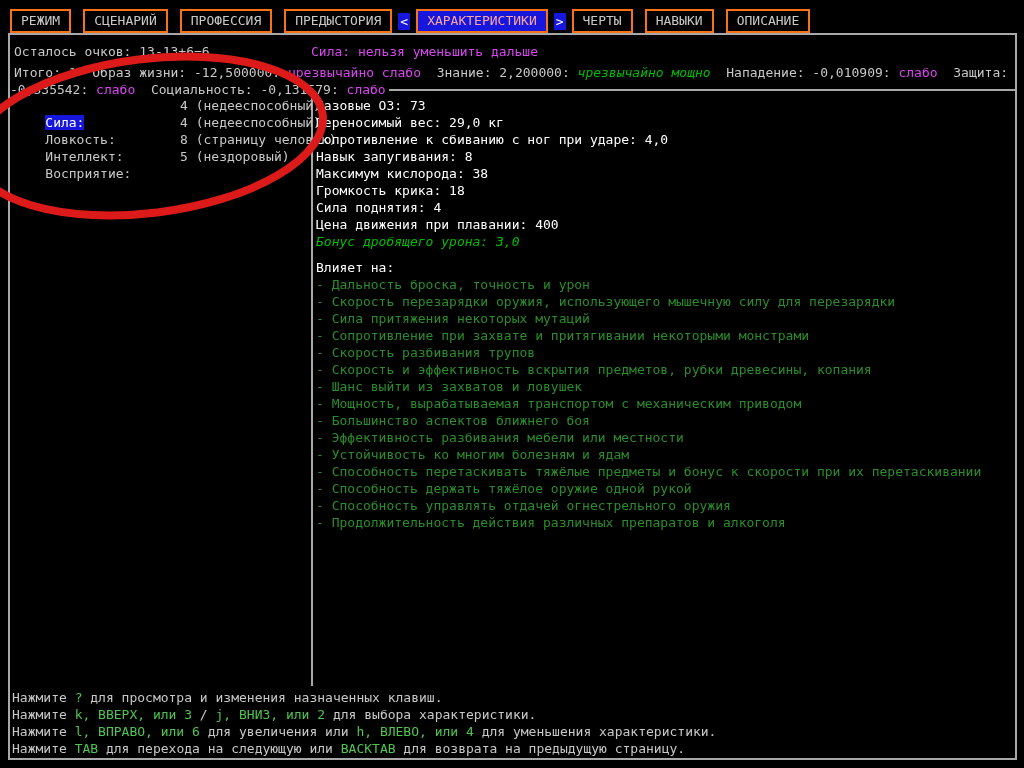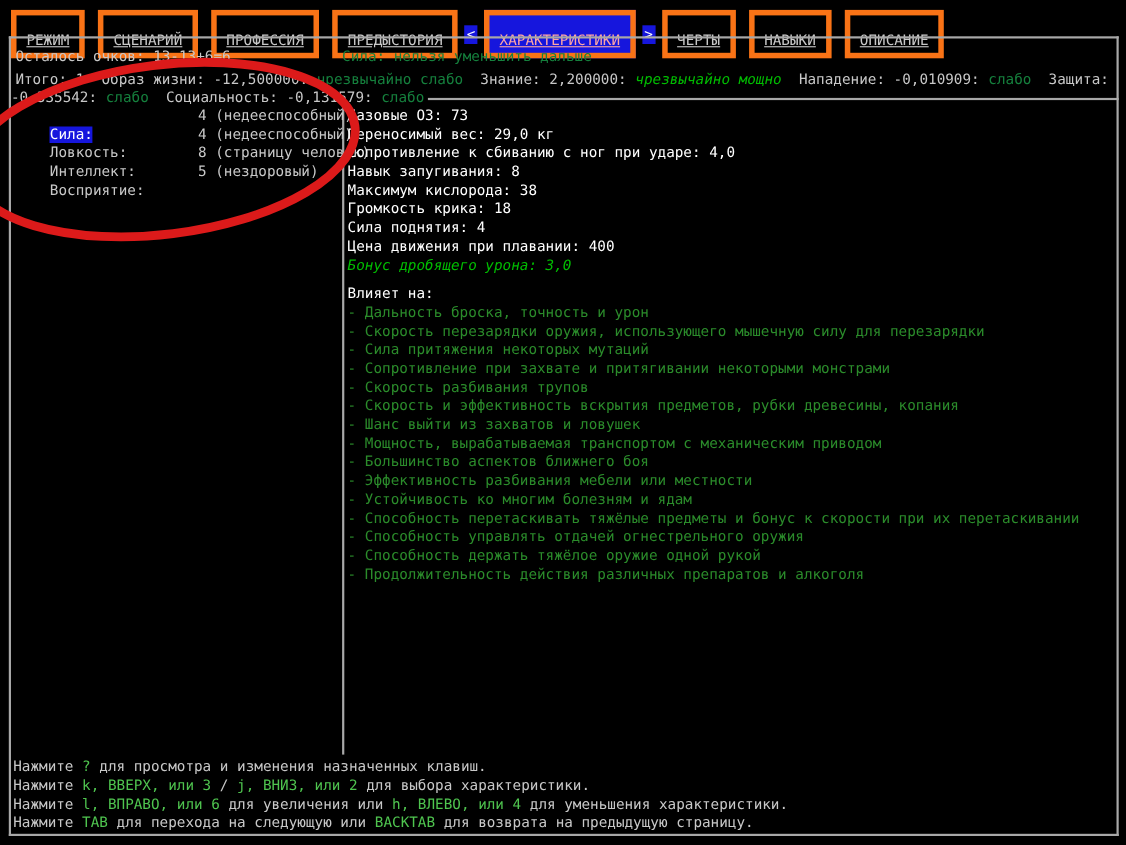--- a/index.html
+++ b/index.html
@@ -6,31 +6,31 @@
   body{
     position:relative;width:1024px;height:768px;overflow:hidden;
     font-family:"DejaVu Sans Mono","Liberation Mono",monospace;
     font-size:13px;line-height:17px;color:#c8c8c8;
   }
   .abs{position:absolute;}
   .pre{white-space:pre;}
   
   .c-gray{color:#c8c8c8;}
   .c-white{color:#ffffff;}
-  .c-red{color:#15803d;text-align:right;}
+  .c-red{color:#d946ef;text-align:right;}
   .c-green{color:#00bd00;font-style:italic;}
   .c-dgreen{color:#2b8c2b;}
   .c-key{color:#4fc44f;}
   
   .border{background:#a8a8a8;}
   
   .tabbar{top:9px;left:10px;display:flex;align-items:stretch;gap:12px;}
   .tab{
-    border:5px solid #f97316;padding:15px 9px 2px 9px;color:#c8c8c8;
-    background:#000;white-space:pre;text-decoration:underline;
+    border:2px solid #f97316;padding:1px 9px 2px 9px;color:#c8c8c8;
+    background:#000;white-space:pre;
   }
   .tab.active{background:#1616dd;color:#fca5a5;}
   .tab-arrow{
     align-self:center;background:#1616dd;color:#ffffff;
     padding:0 2px;margin:0 -6px;height:17px;
   }
   
   #row3{display:flex;align-items:center;height:17px;}
   #row3 .hline{flex:1;border-top:2px solid #a8a8a8;margin-left:3px;height:0;}
   
@@ -109,22 +109,22 @@
     <div class="line c-dgreen">- Сила притяжения некоторых мутаций</div>
     <div class="line c-dgreen">- Сопротивление при захвате и притягивании некоторыми монстрами</div>
     <div class="line c-dgreen">- Скорость разбивания трупов</div>
     <div class="line c-dgreen">- Скорость и эффективность вскрытия предметов, рубки древесины, копания</div>
     <div class="line c-dgreen">- Шанс выйти из захватов и ловушек</div>
     <div class="line c-dgreen">- Мощность, вырабатываемая транспортом с механическим приводом</div>
     <div class="line c-dgreen">- Большинство аспектов ближнего боя</div>
     <div class="line c-dgreen">- Эффективность разбивания мебели или местности</div>
     <div class="line c-dgreen">- Устойчивость ко многим болезням и ядам</div>
     <div class="line c-dgreen">- Способность перетаскивать тяжёлые предметы и бонус к скорости при их перетаскивании</div>
+    <div class="line c-dgreen">- Способность держать тяжёлое оружие одной рукой</div>
     <div class="line c-dgreen">- Способность управлять отдачей огнестрельного оружия</div>
-    <div class="line c-dgreen">- Способность держать тяжёлое оружие одной рукой</div>
     <div class="line c-dgreen">- Продолжительность действия различных препаратов и алкоголя</div>
   </div>
 
 <div class="abs pre" style="left:12px;top:689px;"><span class="c-gray">Нажмите </span><span class="c-key">?</span><span class="c-gray"> для просмотра и изменения назначенных клавиш.</span></div>
 <div class="abs pre" style="left:12px;top:706px;"><span class="c-gray">Нажмите </span><span class="c-key">k, ВВЕРХ, или 3</span><span class="c-gray"> / </span><span class="c-key">j, ВНИЗ, или 2</span><span class="c-gray"> для выбора характеристики.</span></div>
 <div class="abs pre" style="left:12px;top:723px;"><span class="c-gray">Нажмите </span><span class="c-key">l, ВПРАВО, или 6</span><span class="c-gray"> для увеличения или </span><span class="c-key">h, ВЛЕВО, или 4</span><span class="c-gray"> для уменьшения характеристики.</span></div>
 <div class="abs pre" style="left:12px;top:740px;"><span class="c-gray">Нажмите </span><span class="c-key">TAB</span><span class="c-gray"> для перехода на следующую или </span><span class="c-key">BACKTAB</span><span class="c-gray"> для возврата на предыдущую страницу.</span></div>
 
 <svg class="abs overlay" width="1024" height="768">
   <ellipse cx="148" cy="136" rx="176" ry="77" fill="none" stroke-width="8" transform="rotate(-7 148 136)" stroke="#dc1a1a"></ellipse>

